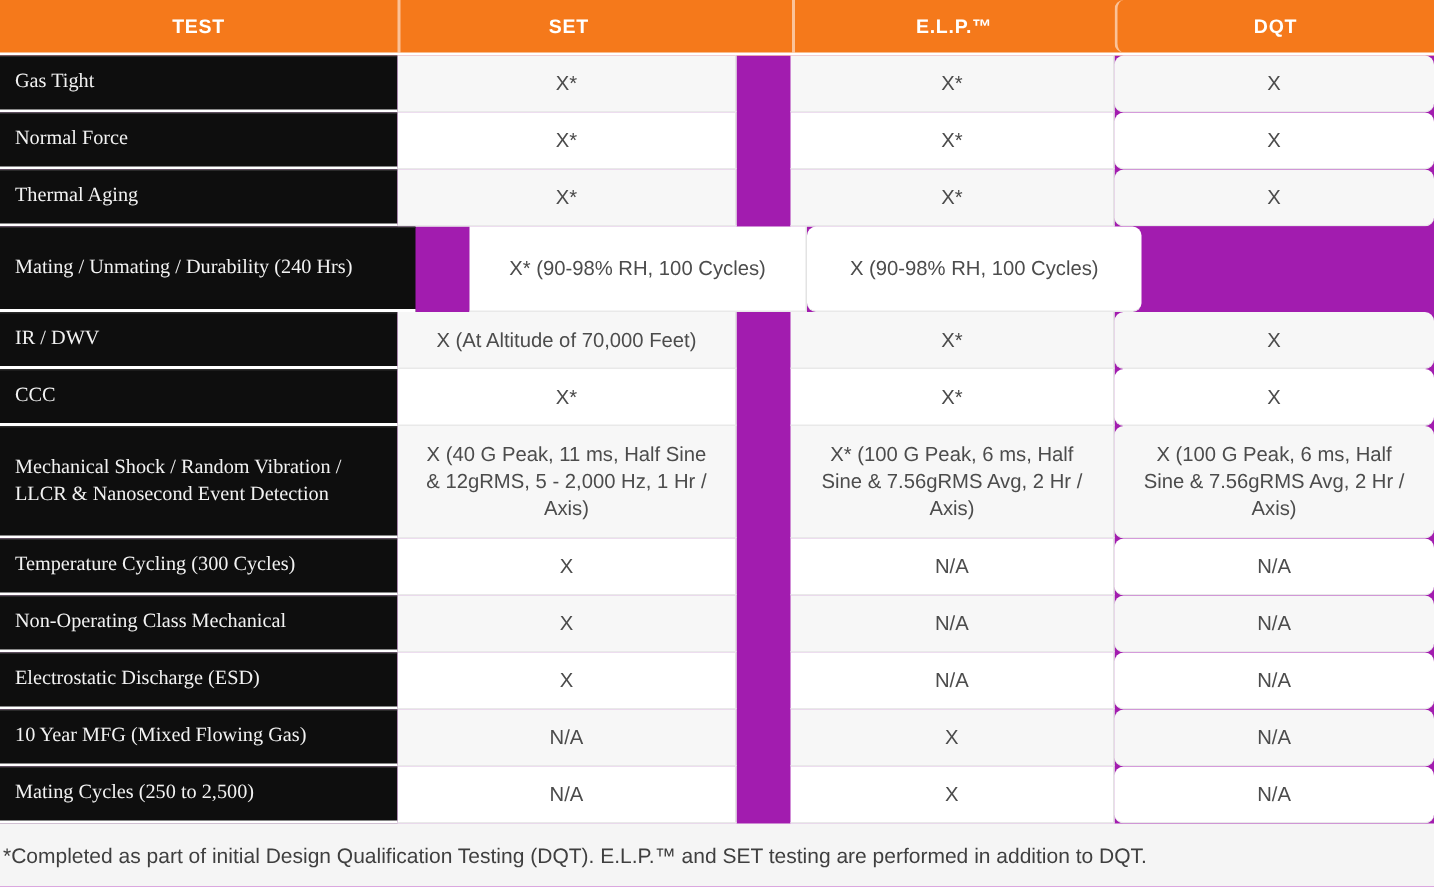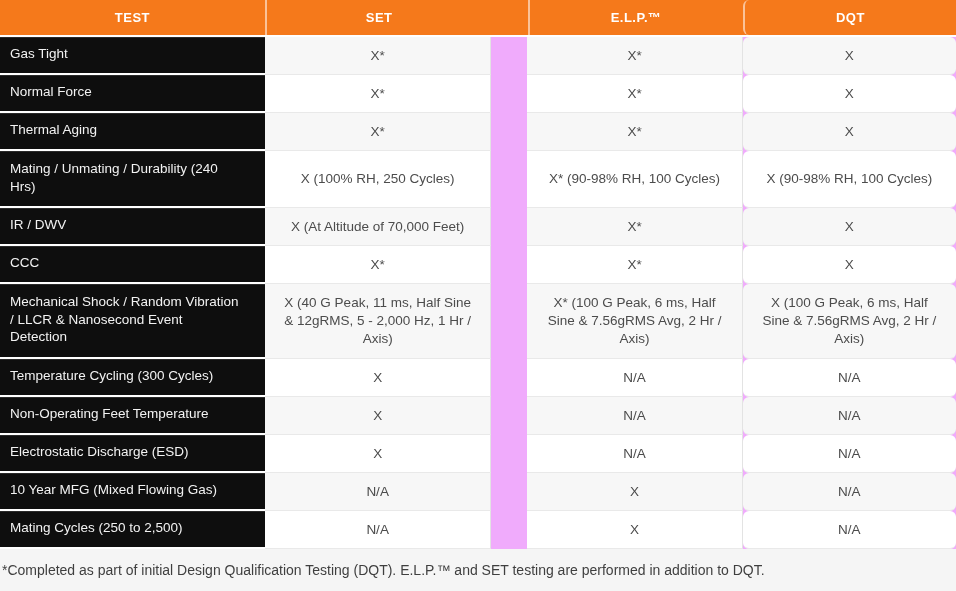--- a/index.html
+++ b/index.html
@@ -6,21 +6,21 @@
   html, body { background: #ffffff; }
   body {
     font-family: "Liberation Sans", sans-serif;
     -webkit-font-smoothing: antialiased;
   }
   .qual-table {
     width: 956px;
     height: 591px;
     display: flex;
     flex-direction: column;
-    background: #f0abfc;
+    background: #a21caf;
     overflow: hidden;
   }
   
   .c1 { width: 277px; }
   .c2 { width: 237px; }
   .c3 { width: 225px; margin-left: 36px; }
   .c4 { width: 223px; border-radius: 6px; }
 
   
   .header-row {
@@ -49,20 +49,21 @@
   .row .label {
     width: 277px;
     background: var(--label-bg, #0E0E0E);
     color: #F2F2F2;
     font-size: 13.5px;
     line-height: 1.3;
     display: flex;
     align-items: center;
     padding: 0 22px 4px 10px;
     box-shadow: inset 0 -2px 0 #ffffff, inset 0 1px 0 #2a2a2a;
+    font-family: Liberation Serif, serif;
   }
   .row .data {
     display: flex;
     align-items: center;
     justify-content: center;
     text-align: center;
     font-size: 13.5px;
     line-height: 1.32;
     color: #4C4C4C;
     padding: 4px 14px;
@@ -114,21 +115,20 @@
 
     <div class="row hr38">
       <div class="label">Thermal Aging</div>
       <div class="data c2">X*</div>
       <div class="data c3">X*</div>
       <div class="data c4">X</div>
     </div>
 
     <div class="row hr57">
       <div class="label">Mating / Unmating / Durability (240 Hrs)</div>
-      <div class="data c2">X (100% RH, 250 Cycles)</div>
       <div class="data c3">X* (90-98% RH, 100 Cycles)</div>
       <div class="data c4">X (90-98% RH, 100 Cycles)</div>
     </div>
 
     <div class="row hr38">
       <div class="label">IR / DWV</div>
       <div class="data c2">X (At Altitude of 70,000 Feet)</div>
       <div class="data c3">X*</div>
       <div class="data c4">X</div>
     </div>
@@ -148,21 +148,21 @@
     </div>
 
     <div class="row hr38">
       <div class="label">Temperature Cycling (300 Cycles)</div>
       <div class="data c2">X</div>
       <div class="data c3">N/A</div>
       <div class="data c4">N/A</div>
     </div>
 
     <div class="row hr38">
-      <div class="label">Non-Operating Feet Temperature</div>
+      <div class="label">Non-Operating Class Mechanical</div>
       <div class="data c2">X</div>
       <div class="data c3">N/A</div>
       <div class="data c4">N/A</div>
     </div>
 
     <div class="row hr38">
       <div class="label">Electrostatic Discharge (ESD)</div>
       <div class="data c2">X</div>
       <div class="data c3">N/A</div>
       <div class="data c4">N/A</div>

